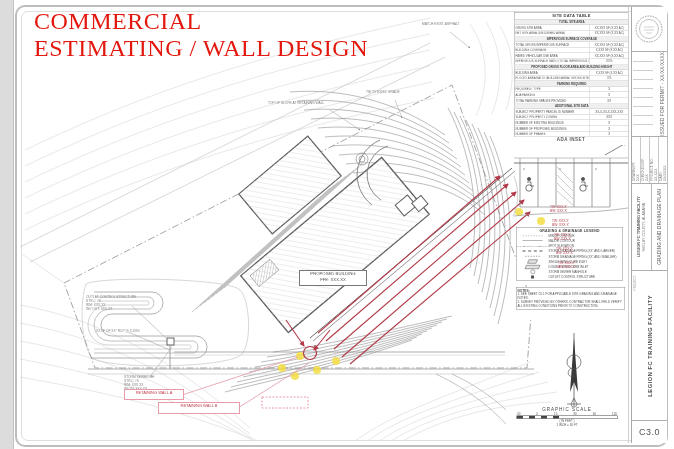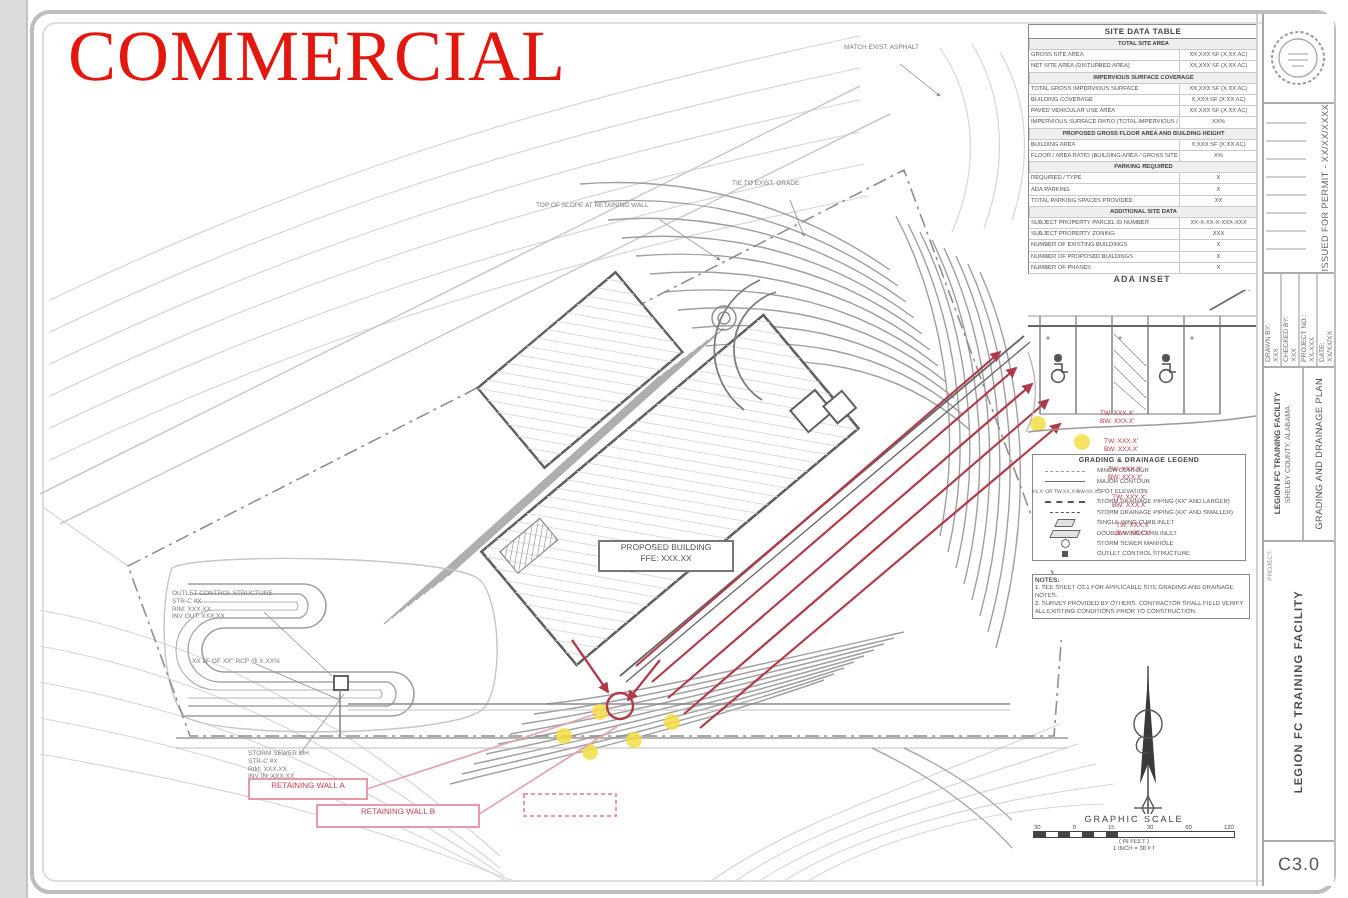--- a/index.html
+++ b/index.html
@@ -1,21 +1,21 @@
 <!DOCTYPE html>
 <html><head>
 <meta charset="utf-8">
 <style>
   html,body{margin:0;padding:0;background:#fff;font-family:"Liberation Sans",sans-serif;}
   .page{position:relative;width:674px;height:449px;background:#fff;overflow:hidden;}
   .edge-strip{position:absolute;left:0;top:0;width:13px;height:449px;background:#dcdcdc;border-right:1px solid #c2c2c2;}
   .sheet{position:absolute;left:15px;top:5px;width:649px;height:438px;border:2px solid #bdbdbd;border-radius:10px;background:#fff;}
   .inner-border{position:absolute;left:21px;top:11px;width:640px;height:428px;border:1px solid #dedede;border-radius:7px;}
   svg.plan{position:absolute;left:0;top:0;}
-  .banner{position:absolute;left:34px;top:8px;font-family:"Liberation Serif","DejaVu Serif",serif;color:#e3170d;font-size:36px;line-height:1.12;letter-spacing:.5px;}
+  .banner{position:absolute;left:34px;top:8px;font-family:"Liberation Serif","DejaVu Serif",serif;color:#e3170d;font-size:24px;line-height:1.12;letter-spacing:.5px;}
   
   .panel-box{position:absolute;background:#fff;}
   .scaled{transform:scale(.5);transform-origin:0 0;}
   .stbl{width:228px;border:1px solid #8a8a8a;font-size:5.8px;color:#555;}
   .stbl .ttl{font-size:8px;text-align:center;font-weight:bold;color:#444;border-bottom:1px solid #8a8a8a;padding:2px 0;letter-spacing:.5px;}
   .tr{display:grid;grid-template-columns:150px 1fr;border-bottom:1px solid #c9c9c9;min-height:10.2px;align-items:center;}
   .tr span{padding:0 2px;overflow:hidden;white-space:nowrap;}
   .tr span:last-child{border-left:1px solid #c9c9c9;text-align:center;align-self:stretch;display:flex;align-items:center;justify-content:center;}
   .tr.sec{grid-template-columns:1fr;background:#efefef;font-weight:bold;color:#444;}
   .ada-label{position:absolute;width:228px;text-align:center;font-size:9px;letter-spacing:1px;color:#555;font-weight:bold;}
@@ -281,20 +281,21 @@
       <path d="M574,338 L570,392 L574,382 L578,392 Z" fill="#3a3a3a"></path>
       <circle cx="574" cy="362" r="7" stroke="#555" stroke-width="0.7" fill="none"></circle>
       <path d="M571,368 C566,372 568,378 574,376" stroke="#555" stroke-width="0.7" fill="none"></path>
       <path d="M567,404 L581,404" stroke="#555" stroke-width="0.7"></path>
       <path d="M574,398 L571,404 L574,410 L577,404 Z" stroke="#555" stroke-width="0.7" fill="none"></path>
     </g>
   </svg>
 
   <div class="banner">
     <div>COMMERCIAL</div>
+    <div>ESTIMATING / WALL DESIGN</div>
   </div>
 
   <div class="panel-box" style="left:514px;top:12px;width:114px;height:122px;">
     <div class="scaled stbl">
       <div class="ttl">SITE DATA TABLE</div>
       <div class="tr sec">
           <span>TOTAL SITE AREA</span>
         </div>
       <div class="tr">
           <span>GROSS SITE AREA</span>

